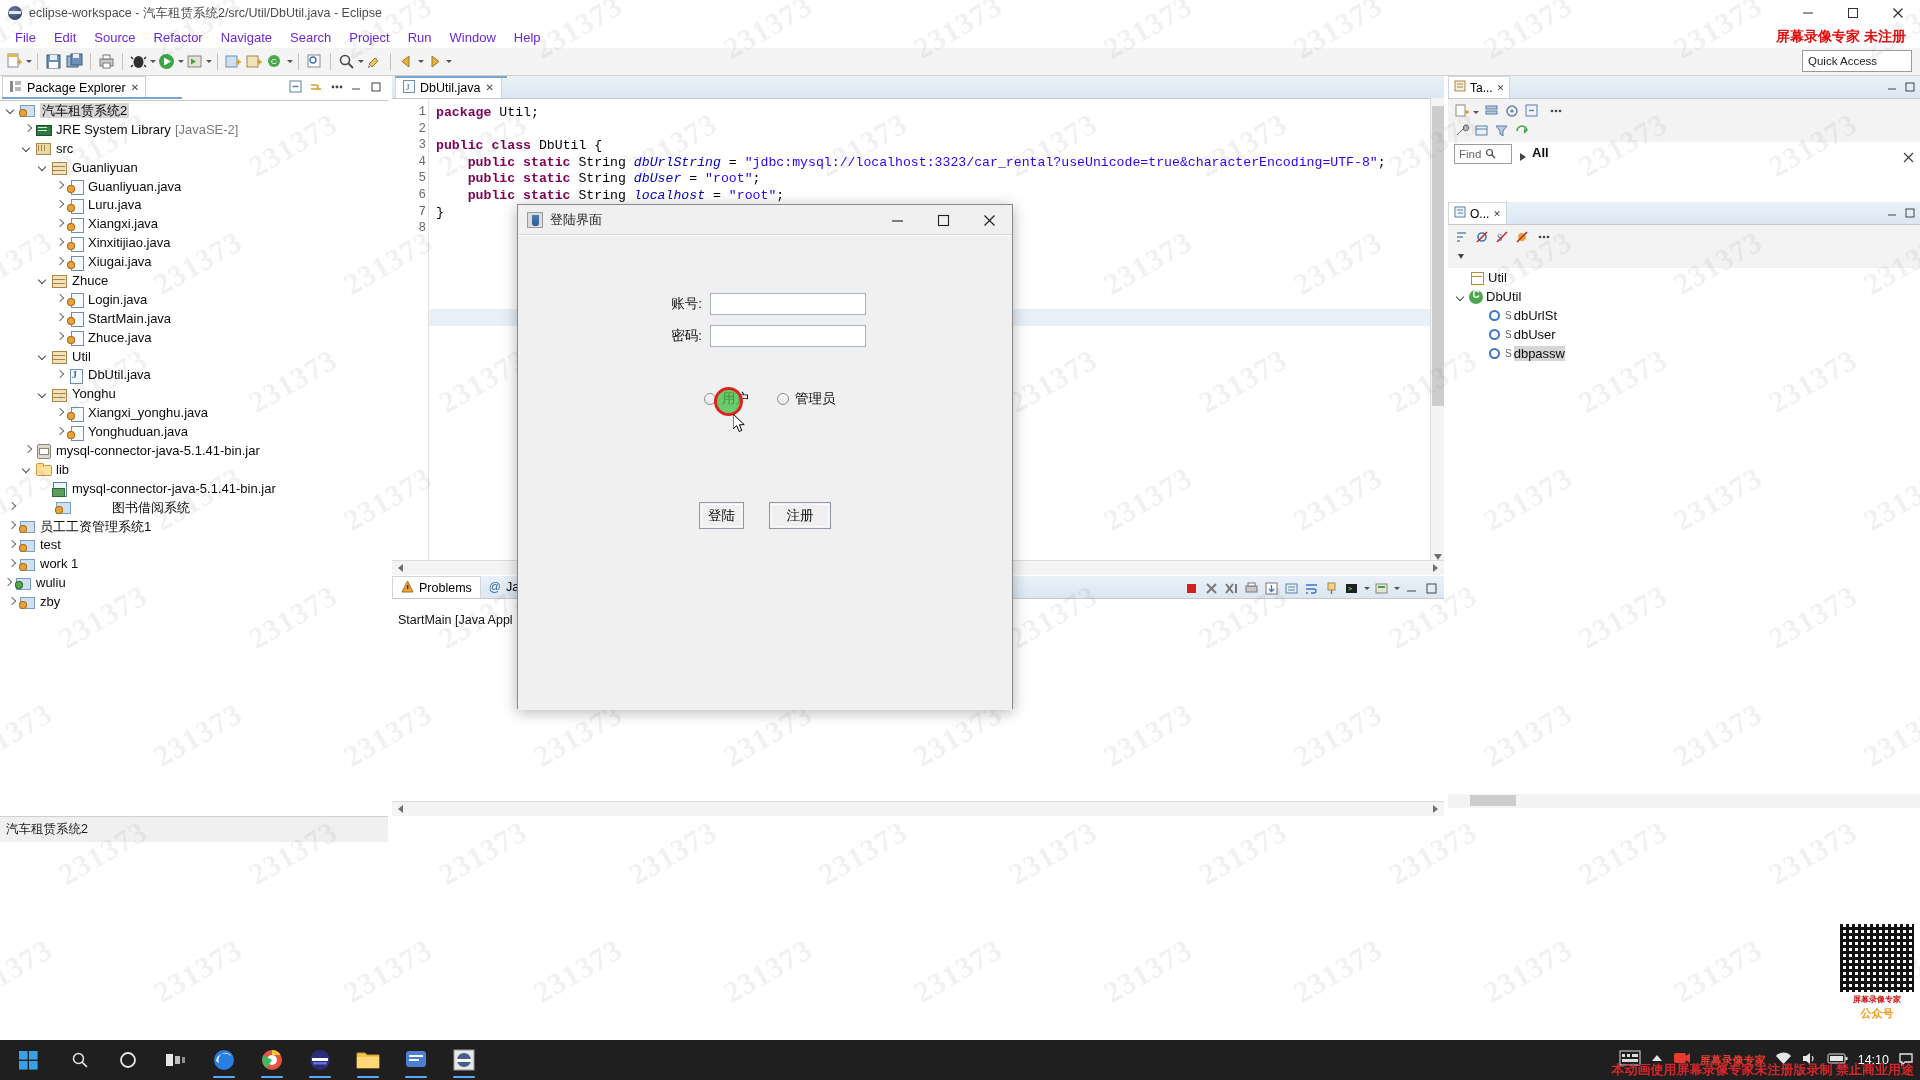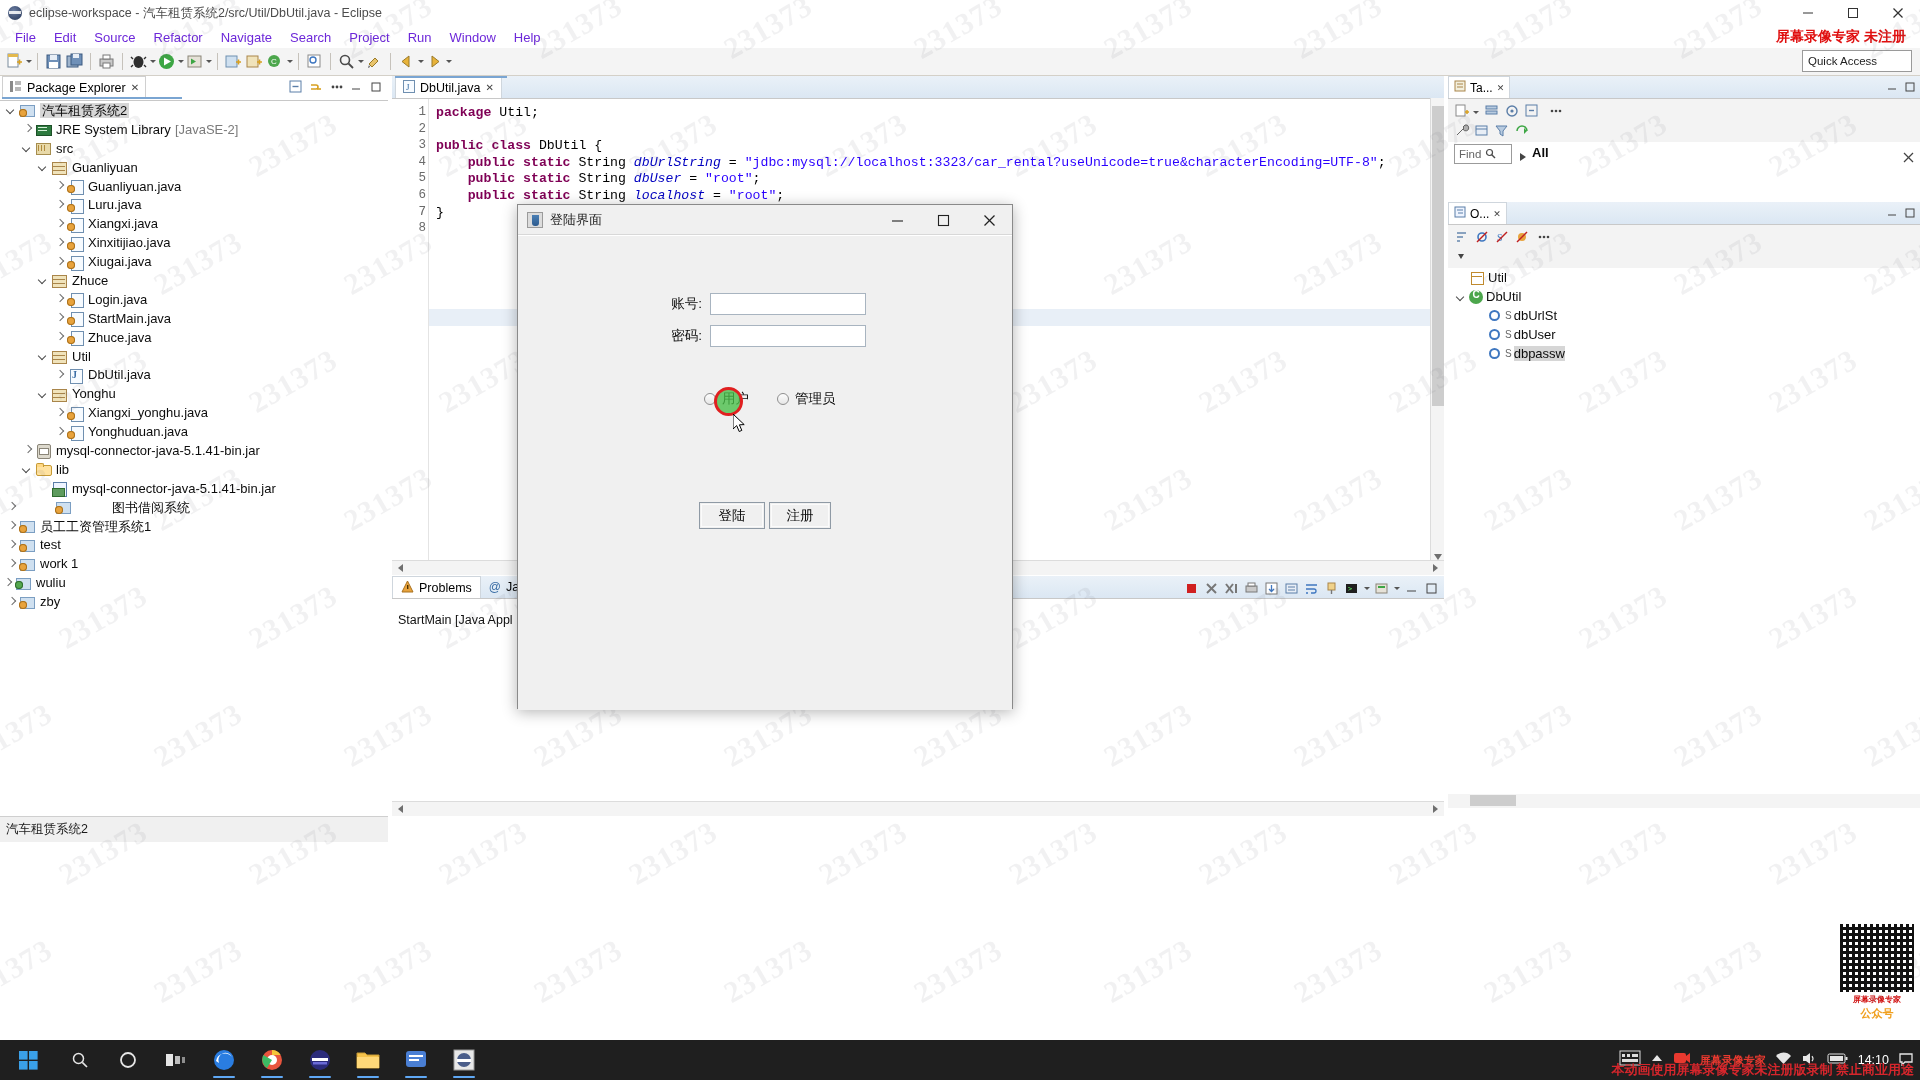--- a/index.html
+++ b/index.html
@@ -1184,21 +1184,21 @@
         <span class="radio-label">管理员</span>
       </div>
 
       <div id="cursor-highlight"></div>
       <div id="mouse-cursor">
         <svg width="14" height="20" viewBox="0 0 14 20">
           <polygon points="0,0 0,15 3.7,11.6 6.2,17.5 8.8,16.4 6.4,10.8 11.2,10.6" fill="#ffffff" stroke="#000000" stroke-width="1"></polygon>
         </svg>
       </div>
 
-      <div class="jbtn" style="left:181px; top:266px; width:66px;">登陆</div>
+      <div class="jbtn" style="left:181px; top:266px; width:45px;">登陆</div>
       <div class="jbtn" style="left:251px; top:266px; width:62px;">注册</div>
     </div>
   </div>
 
   <div id="taskbar">
     <div class="tb-btn" id="tb-start">
       <svg width="19" height="19" viewBox="0 0 19 19">
         <rect x="0" y="0" width="8.6" height="8.6" fill="#3aa0e8"></rect>
         <rect x="10" y="0" width="8.6" height="8.6" fill="#3aa0e8"></rect>
         <rect x="0" y="10" width="8.6" height="8.6" fill="#3aa0e8"></rect>

